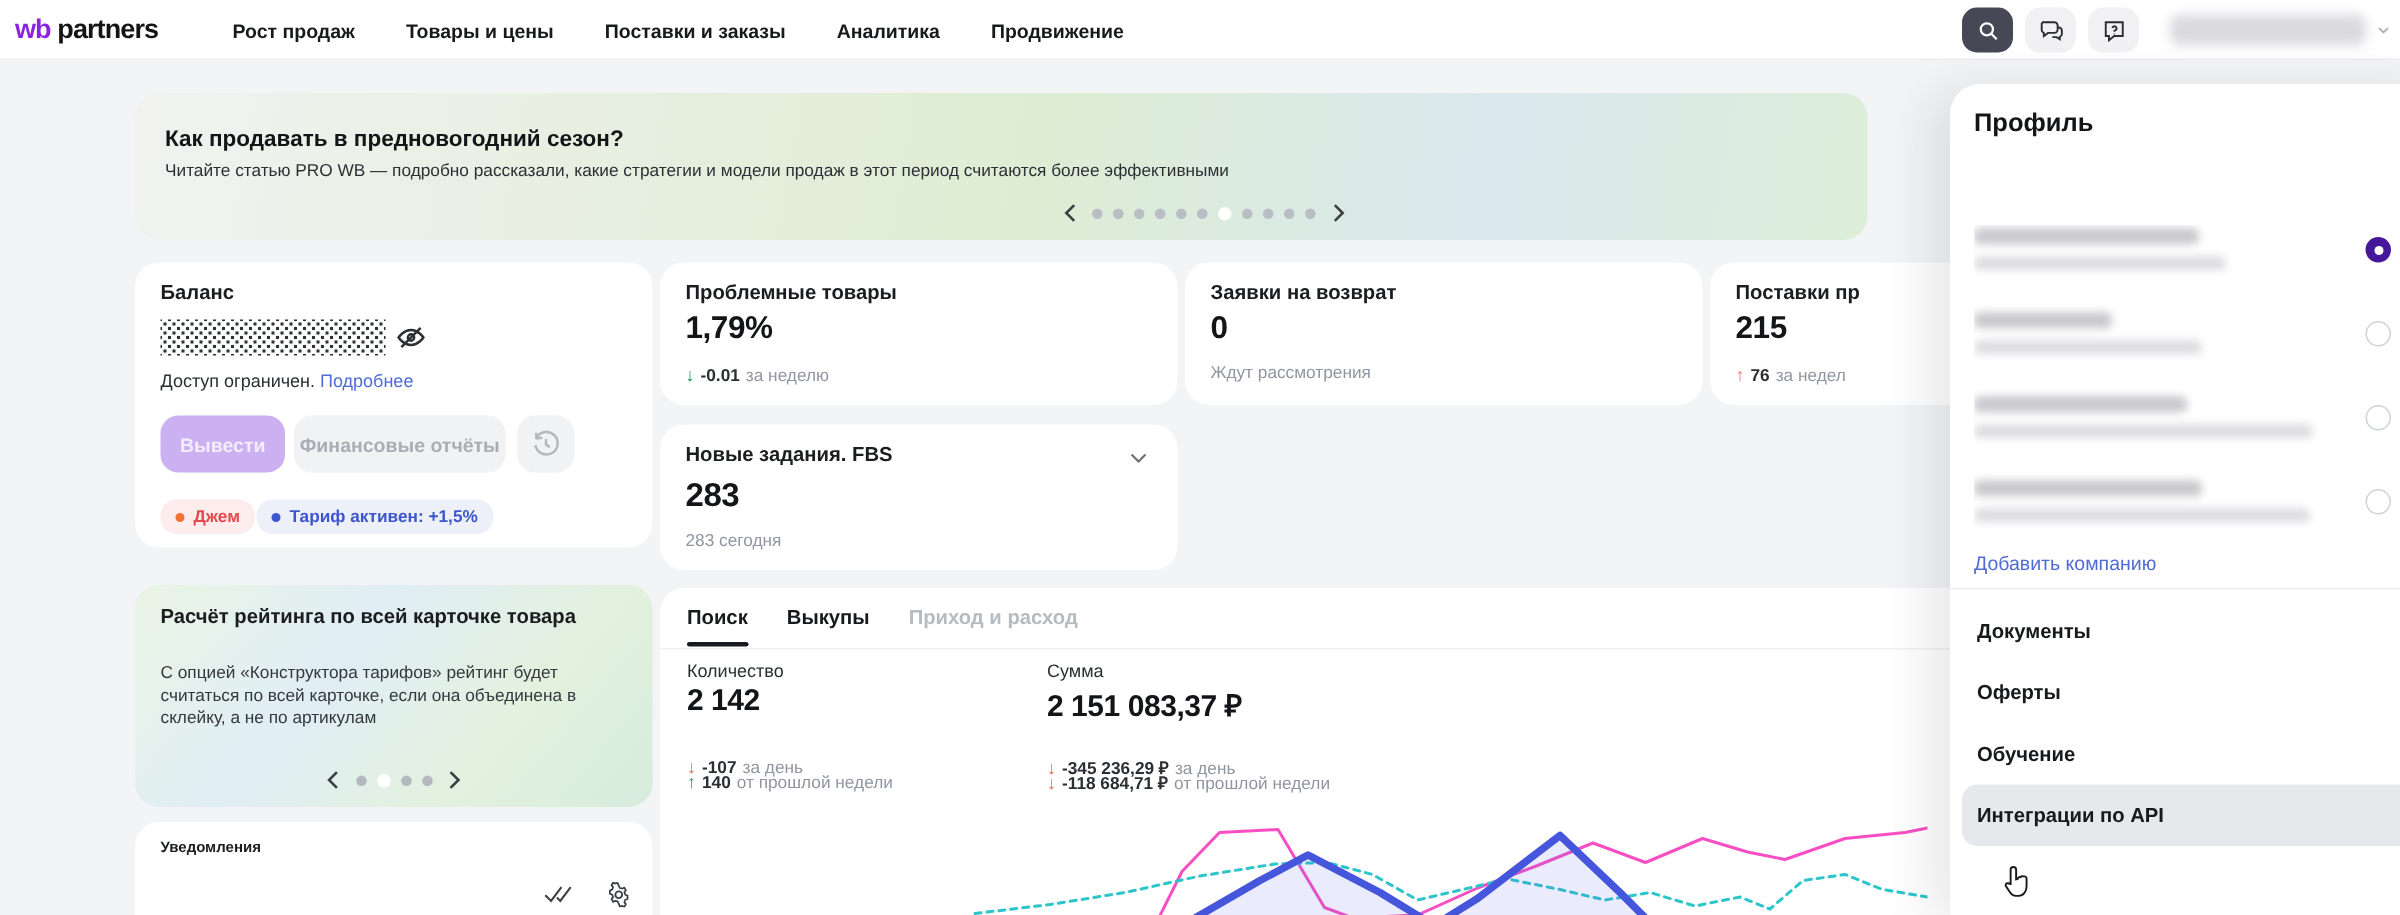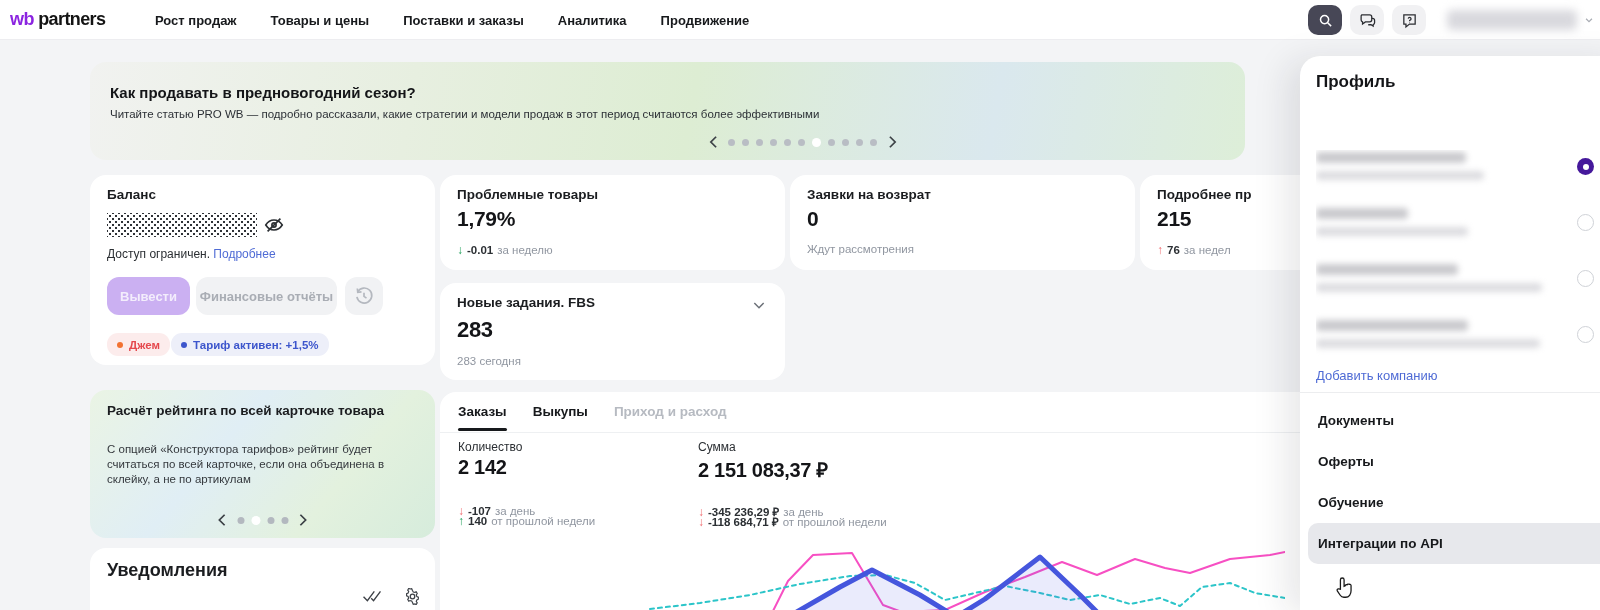--- a/index.html
+++ b/index.html
@@ -83,21 +83,21 @@
   #promo-card { left:90px; top:390px; width:345px; height:148px;
     background:linear-gradient(130deg,#eaf4e4 0%,#e0eef5 38%,#e3f1de 70%,#d6ecdc 100%); }
   #promo-card .card-title { width:300px; line-height:18px; }
   .promo-body { position:absolute; left:17px; top:52px; width:312px; font-size:11.5px; line-height:15px; color:#34383d; }
   #promo-card .carousel { left:50%; transform:translateX(-50%); bottom:10px; }
   #promo-card .dot { background:#b3b8bf; }
   #promo-card .dot.active { background:#ffffff; }
 
   
   #notif-card { left:90px; top:548px; width:345px; height:80px; }
-  #notif-card .card-title { font-size:18px; font-weight:700; }
+  #notif-card .card-title { font-size:10px; font-weight:700; }
   .notif-row { position:absolute; left:17px; top:42px; display:flex; align-items:center; gap:8px; }
   .notif-tab { font-size:12.5px; font-weight:600; color:#2b2f33; cursor:pointer; }
   .notif-tab.inactive { color:#b6bac1;margin-top:44px; }
   .notif-badge { background:#e5484d; color:#fff; font-size:10.5px; font-weight:700; border-radius:9px; padding:2px 7px;margin-top:16px; }
   .notif-icons { position:absolute; right:14px; top:40px; display:flex; gap:22px; color:#3c4046; }
   .notif-icons > div { cursor:pointer; }
 
   
   #orders-card { left:440px; top:392px; width:1143px; height:240px; overflow:hidden; }
   .tabs { position:absolute; left:18px; top:12px; display:flex; gap:26px; }
@@ -256,21 +256,21 @@
   </div>
 </div>
 
 <div class="card" id="requests-card">
   <div class="card-title">Заявки на возврат</div>
   <div class="big-val stat-val">0</div>
   <div class="note stat-delta">Ждут рассмотрения</div>
 </div>
 
 <div class="card" id="returns-card">
-  <div class="card-title">Подробнее пр</div>
+  <div class="card-title">Поставки пр</div>
   <div class="big-val stat-val">215</div>
   <div class="delta stat-delta">
     <span class="arr arr-up-red"></span>
     <span class="dv">76</span>
     <span class="ds">за недел</span>
   </div>
 </div>
 
 <div class="card" id="fbs-card">
   <div class="card-title">Новые задания. FBS</div>
@@ -320,21 +320,21 @@
           </svg></span></div>
     <div><span><svg width="17" height="17" viewBox="0 0 24 24" fill="none" stroke="currentColor" stroke-width="1.8">
             <circle cx="12" cy="12" r="3.2"></circle>
             <path d="M12 2.8l1.2 2.4 2.6.5 1.9-1 1.6 2.8-1.5 2 .9 2.5 2.3 1v3.2l-2.3 1-.9 2.5 1.5 2-1.6 2.8-1.9-1-2.6.5L12 21.2l-1.2-2.4-2.6-.5-1.9 1-1.6-2.8 1.5-2-.9-2.5-2.3-1v-3.2l2.3-1 .9-2.5-1.5-2 1.6-2.8 1.9 1 2.6-.5z" transform="scale(0.92) translate(1,1)"></path>
           </svg></span></div>
   </div>
 </div>
 
 <div class="card" id="orders-card">
   <div class="tabs">
-    <div class="tab active">Заказы</div>
+    <div class="tab active">Поиск</div>
     <div class="tab">Выкупы</div>
     <div class="tab inactive">Приход и расход</div>
   </div>
   <div class="tabs-line"></div>
 
   <div class="metric-label" style="left:18px;">Количество</div>
   <div class="metric-val" style="left:18px;">2 142</div>
   <div class="delta metric-d1" style="left:18px;">
     <span class="arr arr-down-red"></span>
     <span class="dv">-107</span>

